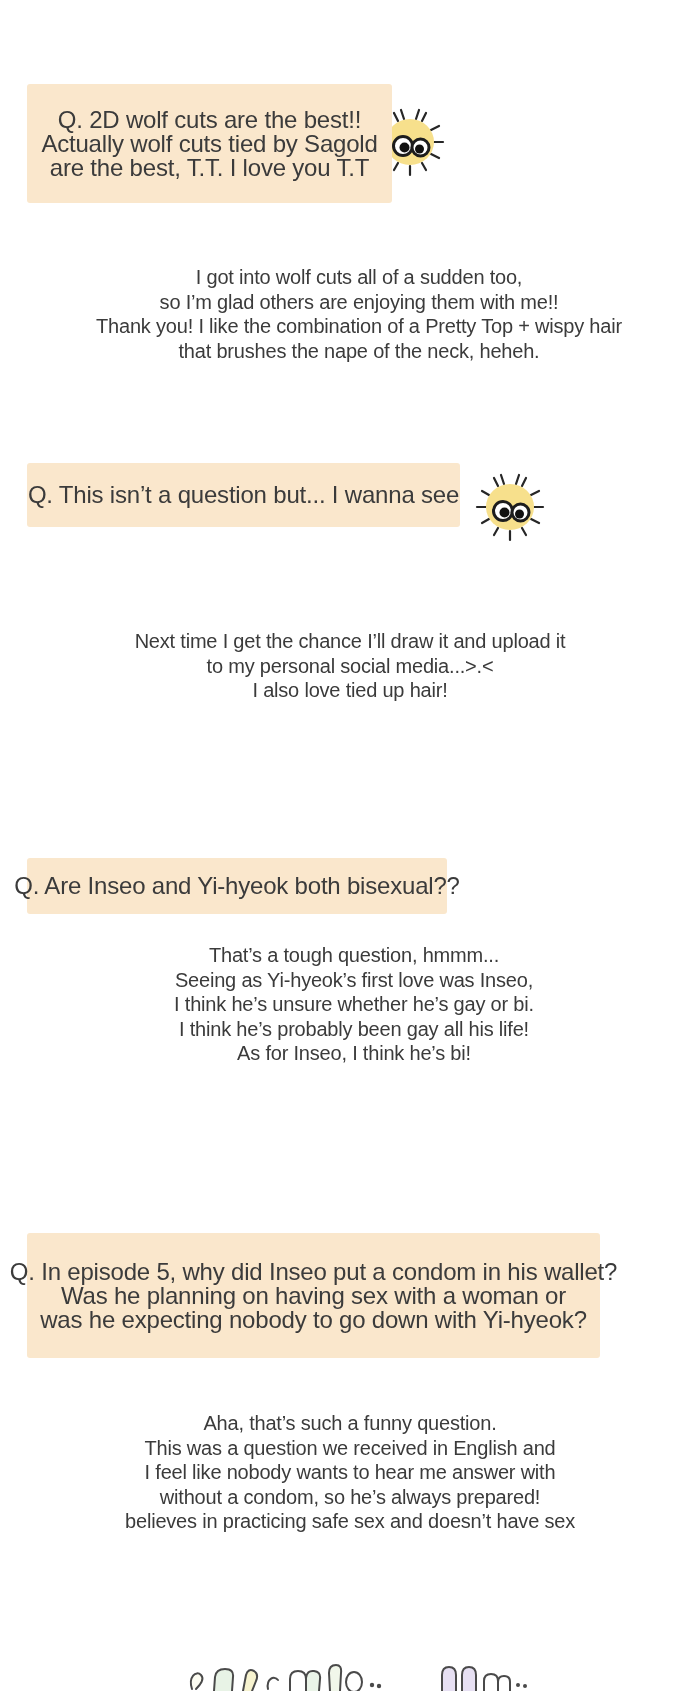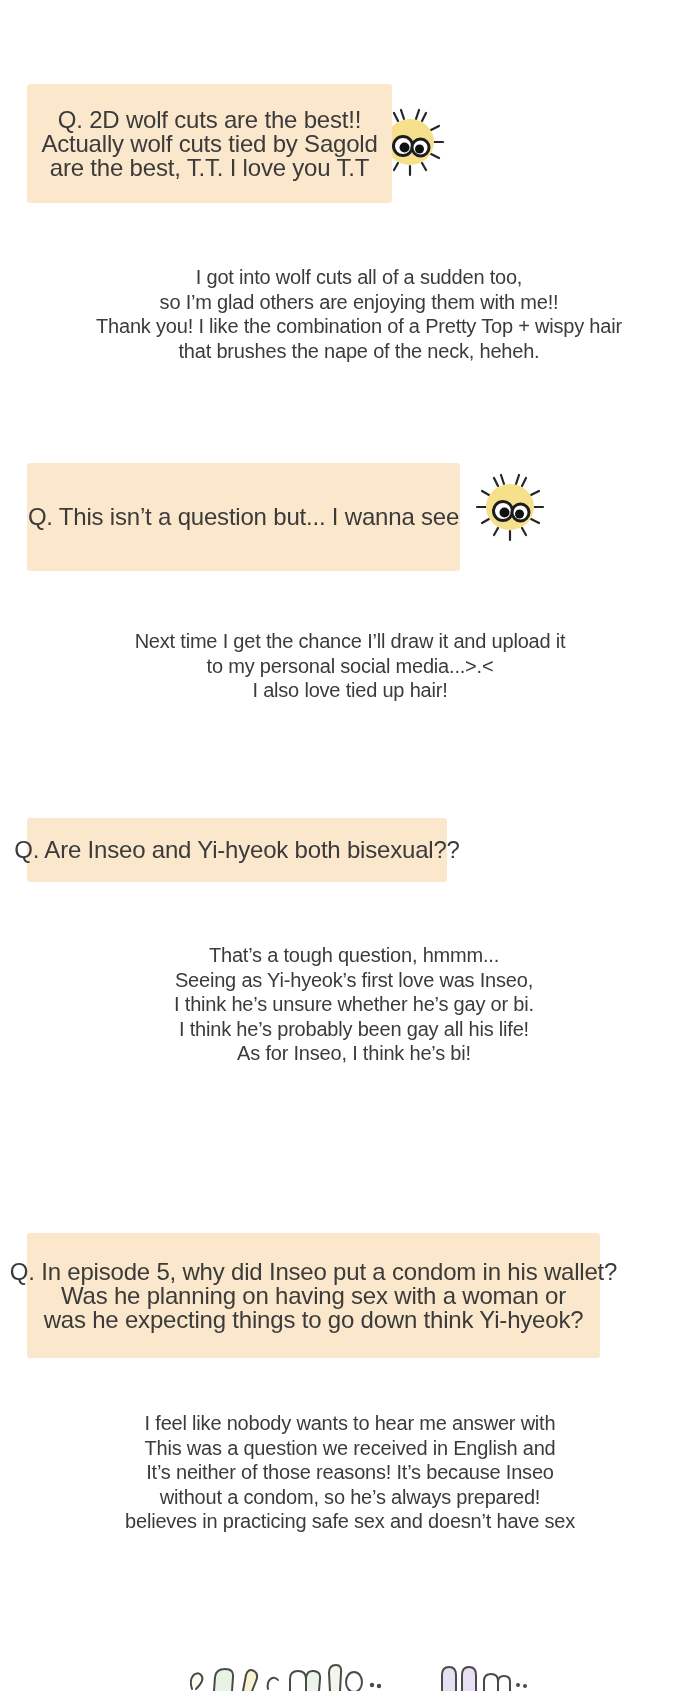--- a/index.html
+++ b/index.html
@@ -86,21 +86,21 @@
     <div class="q-line">are the best, T.T. I love you T.T</div>
   </div>
 
   <div class="answer" style="top:265px; transform:translateX(9px);">
     <div class="a-line">I got into wolf cuts all of a sudden too,</div>
     <div class="a-line">so I’m glad others are enjoying them with me!!</div>
     <div class="a-line">Thank you! I like the combination of a Pretty Top + wispy hair</div>
     <div class="a-line">that brushes the nape of the neck, heheh.</div>
   </div>
 
-  <div class="q-box" style="left:27px; top:463px; width:433px; height:108px;">
+  <div class="q-box" style="left:27px; top:463px; width:433px; height:64px;">
     <div class="q-line">Q. This isn’t a question but... I wanna see</div>
   </div>
 
   <svg class="creature" style="left:470px; top:466px;" width="82" height="82" viewBox="0 0 82 82">
     <g stroke="#262626" stroke-width="2.2" stroke-linecap="round">
       <line x1="64" y1="41" x2="73" y2="41"></line>
         <line x1="61" y1="53" x2="69" y2="57"></line>
       <line x1="52" y1="62" x2="56" y2="69"></line>
         <line x1="40" y1="65" x2="40" y2="74"></line>
       <line x1="28" y1="62" x2="24" y2="69"></line>
@@ -119,42 +119,42 @@
     <circle cx="34.5" cy="46.5" r="5" fill="#111111"></circle>
     <circle cx="49.5" cy="48" r="4.5" fill="#111111"></circle>
   </svg>
 
   <div class="answer" style="top:629px;text-align:center;">
     <div class="a-line">Next time I get the chance I’ll draw it and upload it</div>
     <div class="a-line">to my personal social media...&gt;.&lt;</div>
     <div class="a-line">I also love tied up hair!</div>
   </div>
 
-  <div class="q-box" style="left:27px; top:818px; width:420px; height:64px;">
+  <div class="q-box" style="left:27px; top:858px; width:420px; height:56px;">
     <div class="q-line">Q. Are Inseo and Yi-hyeok both bisexual??</div>
   </div>
 
   <div class="answer" style="top:943px; transform:translateX(4px);">
     <div class="a-line">That’s a tough question, hmmm...</div>
     <div class="a-line">Seeing as Yi-hyeok’s first love was Inseo,</div>
     <div class="a-line">I think he’s unsure whether he’s gay or bi.</div>
     <div class="a-line">I think he’s probably been gay all his life!</div>
     <div class="a-line">As for Inseo, I think he’s bi!</div>
   </div>
 
   <div class="q-box" style="left:27px; top:1233px; width:573px; height:125px;">
     <div class="q-line">Q. In episode 5, why did Inseo put a condom in his wallet?</div>
     <div class="q-line">Was he planning on having sex with a woman or</div>
-    <div class="q-line">was he expecting things to go down think Yi-hyeok?</div>
+    <div class="q-line">was he expecting nobody to go down with Yi-hyeok?</div>
   </div>
 
   <div class="answer" style="top:1411px;">
+    <div class="a-line">Aha, that’s such a funny question.</div>
+    <div class="a-line">This was a question we received in English and</div>
     <div class="a-line">I feel like nobody wants to hear me answer with</div>
-    <div class="a-line">This was a question we received in English and</div>
-    <div class="a-line">It’s neither of those reasons! It’s because Inseo</div>
     <div class="a-line">without a condom, so he’s always prepared!</div>
     <div class="a-line">believes in practicing safe sex and doesn’t have sex</div>
   </div>
 
   <svg class="doodle" style="left:140px; top:1663px;" width="420" height="28" viewBox="0 0 420 28">
     <g stroke="#4a4a4a" stroke-width="2" stroke-linecap="round" stroke-linejoin="round">
       <path d="M52,26 C48,14 56,7 61,12 C65,16 60,22 56,26" fill="#fdfdf2"></path>
       <path d="M74,28 L75,14 Q76,6 85,6 Q94,6 93,14 L92,28" fill="#e8f3e6"></path>
       <path d="M103,28 L106,12 Q108,5 114,8 Q119,11 116,18 L112,28" fill="#f7f3cf"></path>
       <path d="M128,26 C126,16 134,12 138,17" fill="none"></path>

